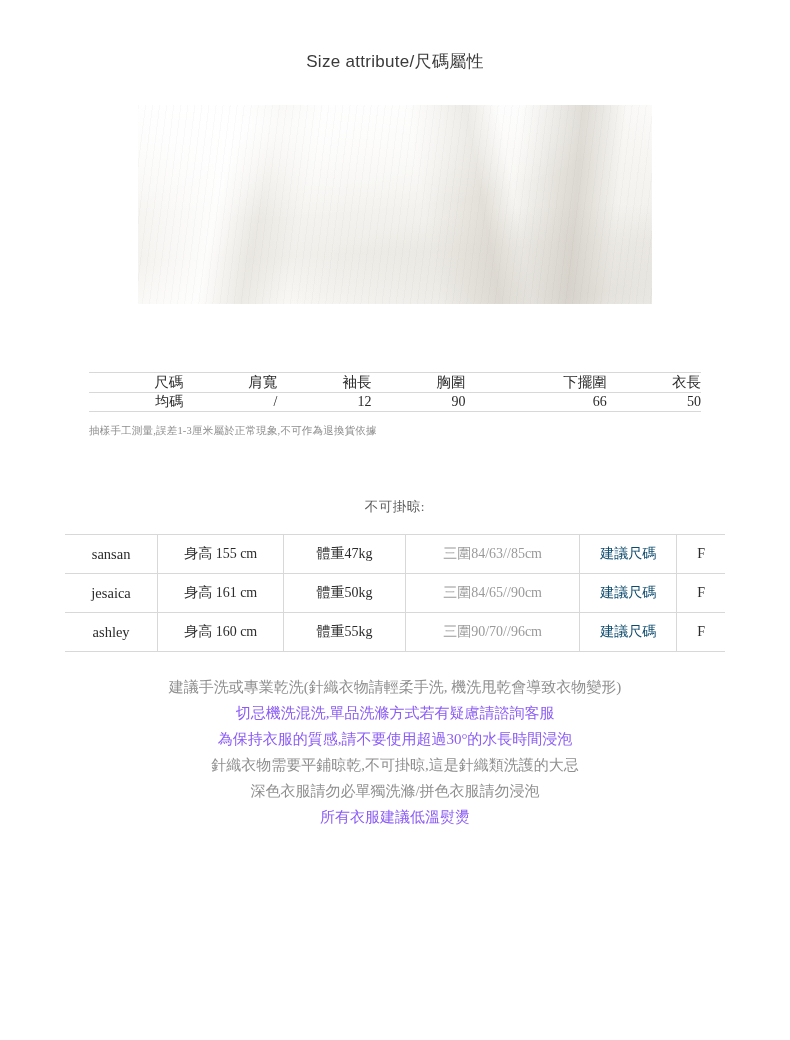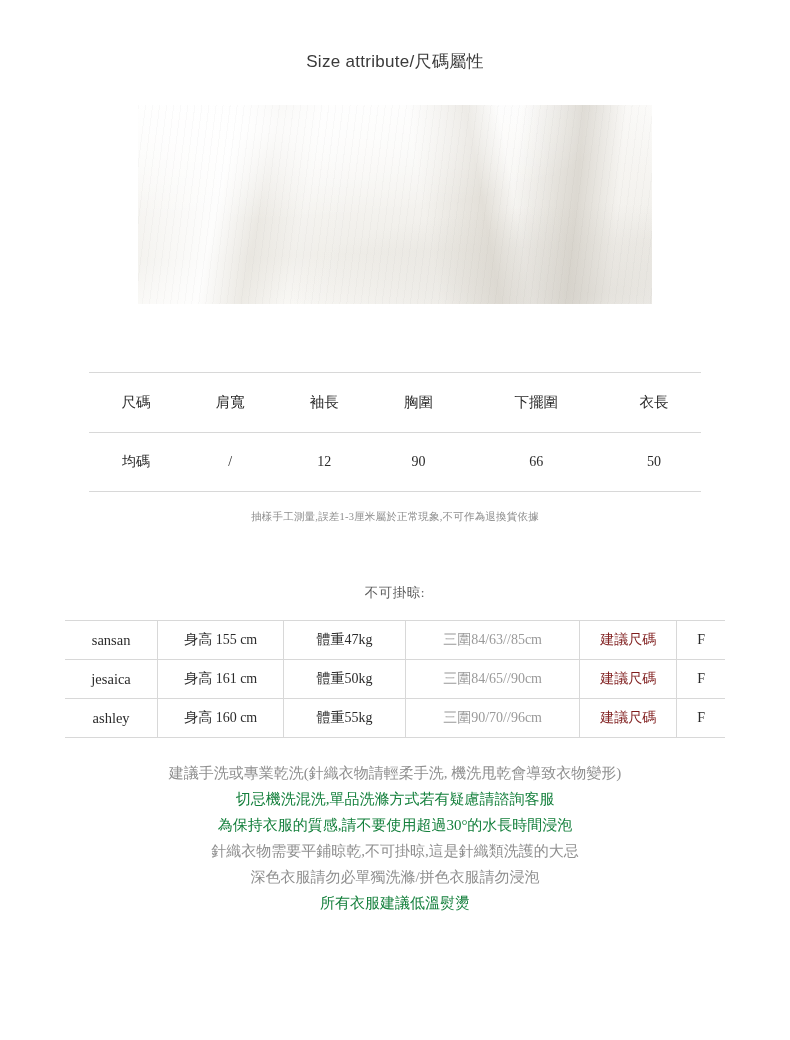--- a/index.html
+++ b/index.html
@@ -65,37 +65,37 @@
     margin: 68px auto 0 auto;
     width: 612px;
   }
   table.size-table {
     width: 100%;
     border-collapse: collapse;
     font-size: 14px;
   }
   table.size-table th,
   table.size-table td {
-    text-align: center;
+    text-align: right;
     font-weight: normal;
-    padding: 20px 0;
+    padding: 0 0;
     color: #2a2a2a;
   }
   table.size-table thead tr {
     border-top: 1px solid #d8d8d8;
     border-bottom: 1px solid #d8d8d8;
   }
   table.size-table tbody tr {
     border-bottom: 1px solid #d8d8d8;
   }
   table.size-table th { font-size: 14.5px; }
 
   .measure-note {
-    margin-top: 18px;
-    text-align: center;
+    margin-top: 12px;
+    text-align: left;
     font-size: 10.5px;
     color: #8d8d8d;
     letter-spacing: 0.2px;
   }
 
   
   .fit-title {
     margin-top: 60px;
     text-align: center;
     font-size: 13.5px;
@@ -123,41 +123,41 @@
     text-align: center;
     border-right: 1px solid #d8d8d8;
   }
   table.fit-table td:last-child {
     border-right: none;
   }
   td.c-name   { width: 92px; font-size: 14.5px; }
   td.c-height { width: 140px; }
   td.c-weight { width: 132px; }
   td.c-bust   { width: 188px; color: #9a9a9a; }
-  td.c-rec    { width: 104px; color: #7f1d1d; }
+  td.c-rec    { width: 104px; color: #0c4a6e; }
   td.c-size   { width: 44px; }
 
   
   .wash-title {
     margin-top: 62px;
     text-align: center;
     font-size: 13.5px;
     color: #5d5d5d;
     letter-spacing: 0.5px;
   }
   .wash-list {
     margin: 22px 0 4px 0;
     padding: 0;
     list-style: none;
     text-align: center;
   }
   .wash-list li {
     font-size: 15px;
     line-height: 26px;
-    color: #15803d;
+    color: #8b5cf6;
   }
   .wash-list li.muted { color: #8f8f8f; }
 </style>
 </head>
 <body>
 
 <div class="page">
 
   <div class="header-title">Size attribute/尺碼屬性</div>
 

